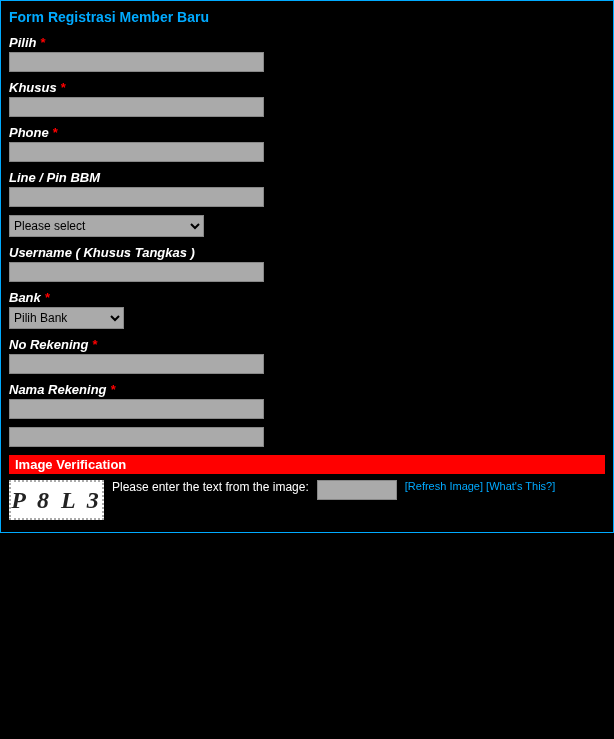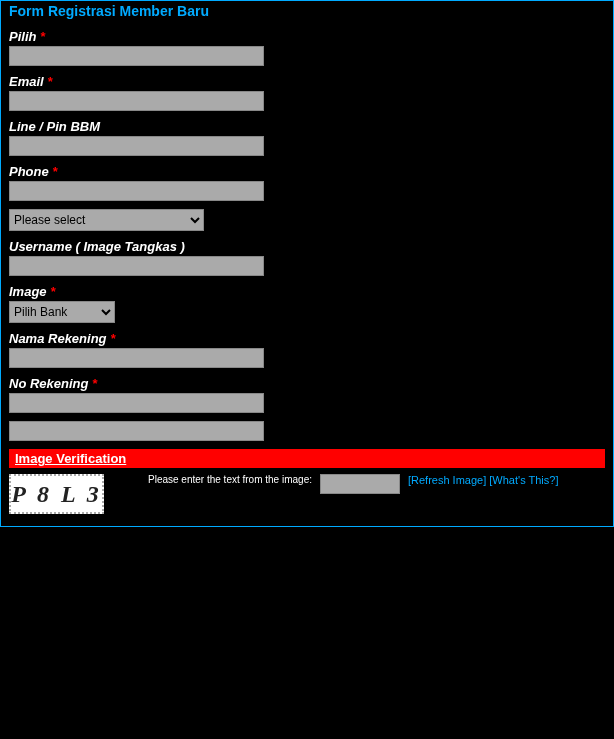--- a/index.html
+++ b/index.html
@@ -6,21 +6,21 @@
     body {
       background: #000;
       color: #fff;
       font-family: Arial, sans-serif;
       font-size: 13px;
       width: 614px;
     }
     .form-container {
       background: #000;
       border: 1px solid #00aaff;
-      padding: 2px 8px 10px 8px;
+      padding: 8px 8px 10px 8px;
     }
     .form-title {
       color: #00aaff;
       font-size: 14px;
       font-weight: bold;
       margin-bottom: 10px;
     }
     .field-group {
       margin-bottom: 8px;
     }
@@ -48,21 +48,21 @@
     .select-input {
       display: block;
       width: 195px;
       height: 22px;
       background: #aaa;
       border: 1px solid #888;
       color: #000;
       font-size: 12px;
     }
     .bank-select {
-      width: 106px;
+      width: 115px;
     }
     .pesan-input {
       display: block;
       width: 598px;
       height: 20px;
       background: #aaa;
       border: 1px solid #888;
       color: #000;
       font-size: 12px;
       padding: 1px 3px;
@@ -71,21 +71,20 @@
       background: #000;
       margin-top: 6px;
     }
     .verification-title {
       background: #ff0000;
       color: #fff;
       font-weight: bold;
       font-size: 13px;
       padding: 2px 6px;
       margin-bottom: 4px;
-      text-decoration: underline;
     }
     .verification-row {
       display: flex;
       align-items: flex-start;
       gap: 8px;
       padding: 2px 0;
     }
     .captcha-image {
       width: 95px;
       height: 40px;
@@ -96,22 +95,21 @@
       justify-content: center;
       font-size: 24px;
       font-weight: bold;
       font-style: italic;
       color: #222;
       letter-spacing: 3px;
       font-family: 'Times New Roman', serif;
     }
     .verification-text {
       color: #fff;
-      font-size: 10px;
-      margin-left: 36px;
+      font-size: 12px;
     }
     .captcha-input {
       width: 80px;
       height: 20px;
       background: #aaa;
       border: 1px solid #888;
       color: #000;
     }
     .captcha-links {
       color: #00aaff;
@@ -131,78 +129,78 @@
 
   <div class="field-group">
     <label class="field-label">
       <span>Pilih</span> <span class="required">*</span>
     </label>
     <input type="text" class="text-input" style="">
   </div>
 
   <div class="field-group">
     <label class="field-label">
-      <span>Email</span> <span class="required">*</span>
+      <span>Khusus</span> <span class="required">*</span>
+    </label>
+    <input type="text" class="text-input" style="">
+  </div>
+
+  <div class="field-group">
+    <label class="field-label">
+      <span>Phone</span> <span class="required">*</span>
     </label>
     <input type="text" class="text-input" style="">
   </div>
 
   <div class="field-group">
     <label class="field-label">
       <span>Line / Pin BBM</span>
-    </label>
-    <input type="text" class="text-input" style="">
-  </div>
-
-  <div class="field-group">
-    <label class="field-label">
-      <span>Phone</span> <span class="required">*</span>
     </label>
     <input type="text" class="text-input" style="">
   </div>
 
   <div class="field-group">
     <select class="select-input">
       <option>Please select</option>
       <option>Game 1</option>
       <option>Game 2</option>
       <option>Game 3</option>
     </select>
   </div>
 
   <div class="field-group">
     <label class="field-label">
-      <span>Username ( Image Tangkas )</span>
-    </label>
-    <input type="text" class="text-input" style="">
-  </div>
-
-  <div class="field-group">
-    <label class="field-label">
-      <span>Image</span> <span class="required">*</span>
+      <span>Username ( Khusus Tangkas )</span>
+    </label>
+    <input type="text" class="text-input" style="">
+  </div>
+
+  <div class="field-group">
+    <label class="field-label">
+      <span>Bank</span> <span class="required">*</span>
     </label>
     <select class="select-input bank-select">
       <option>Pilih Bank</option>
       <option>BCA</option>
       <option>BNI</option>
       <option>BRI</option>
       <option>Mandiri</option>
     </select>
   </div>
 
   <div class="field-group">
     <label class="field-label">
+      <span>No Rekening</span> <span class="required">*</span>
+    </label>
+    <input type="text" class="text-input" style="">
+  </div>
+
+  <div class="field-group">
+    <label class="field-label">
       <span>Nama Rekening</span> <span class="required">*</span>
-    </label>
-    <input type="text" class="text-input" style="">
-  </div>
-
-  <div class="field-group">
-    <label class="field-label">
-      <span>No Rekening</span> <span class="required">*</span>
     </label>
     <input type="text" class="text-input" style="">
   </div>
 
   <div class="field-group">
     <input type="text" class="text-input" style="">
   </div>
 
 
   <div class="verification-section">

